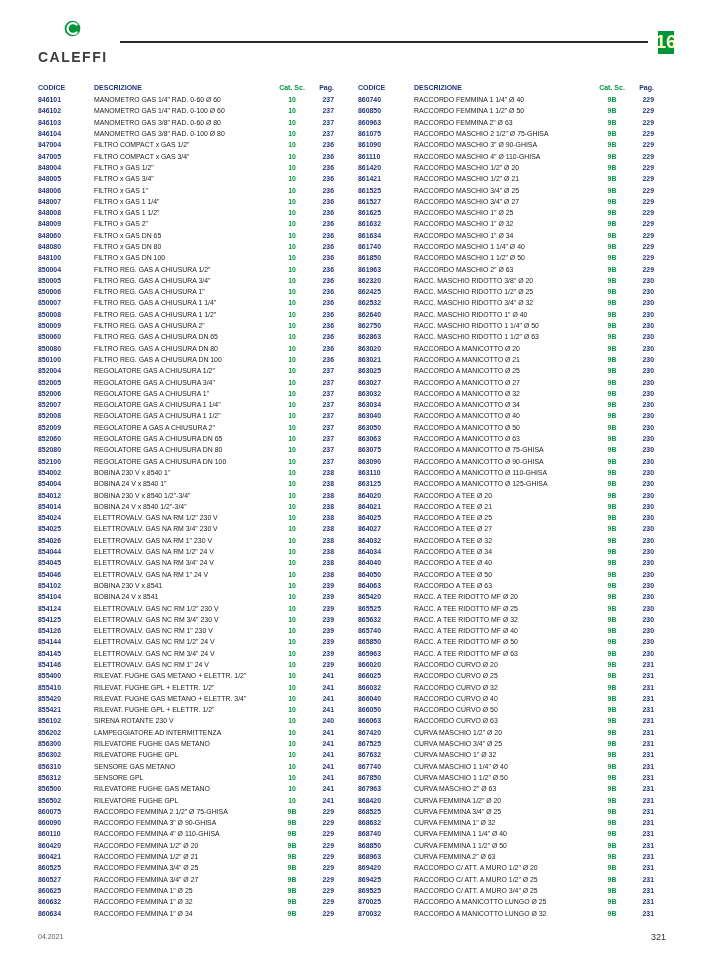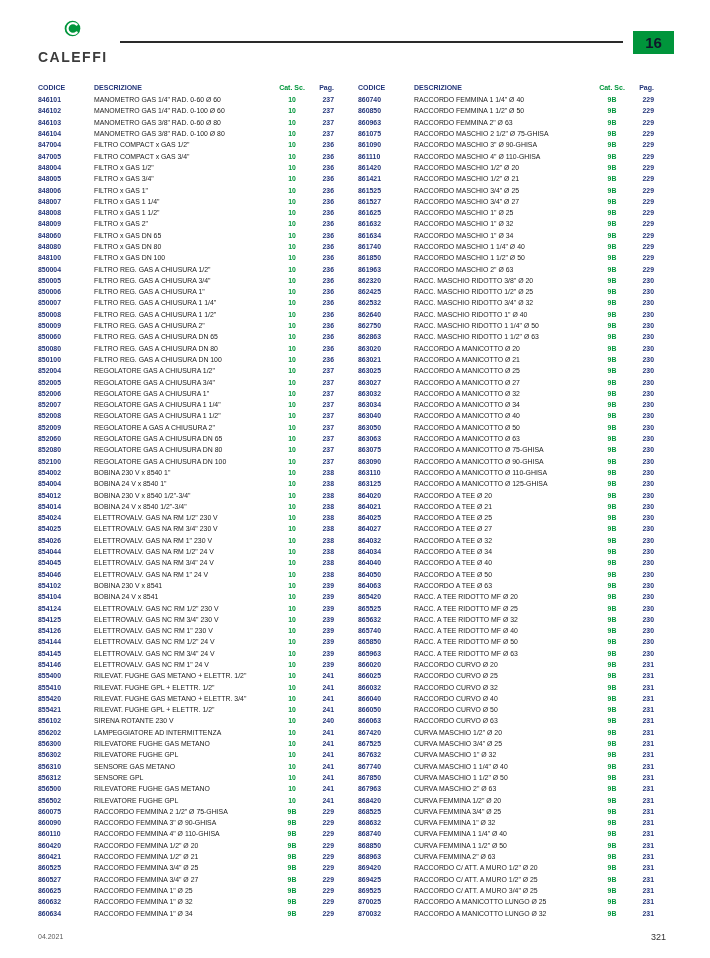--- a/index.html
+++ b/index.html
@@ -23,22 +23,22 @@
   .logo{display:flex;align-items:center;gap:13px;flex-direction:column;}
   .logo-mark{width:17px;height:17px;flex:0 0 auto;}
   .logo-text{
     font-size:14px;font-weight:bold;color:#3c3c3c;
     letter-spacing:1.5px;line-height:1;
   }
   .header-rule{
     flex:1;height:2px;background:#2a2a2a;margin:0 10px 0 12px;
   }
   .chapter-box{
-    width:41px;height:23px;background:var(--green);
-    color:#0f172a;font-size:15px;font-weight:bold;
+    width:16px;height:23px;background:var(--green);
+    color:#fef9c3;font-size:19px;font-weight:bold;
     display:flex;align-items:center;justify-content:center;
   }
   
   .main{
     position:absolute;top:80px;left:38px;right:56px;bottom:36px;
     display:flex;gap:24px;
   }
   .col{flex:1;display:flex;flex-direction:column;min-width:0;}
   .thead,.row{
     display:grid;

